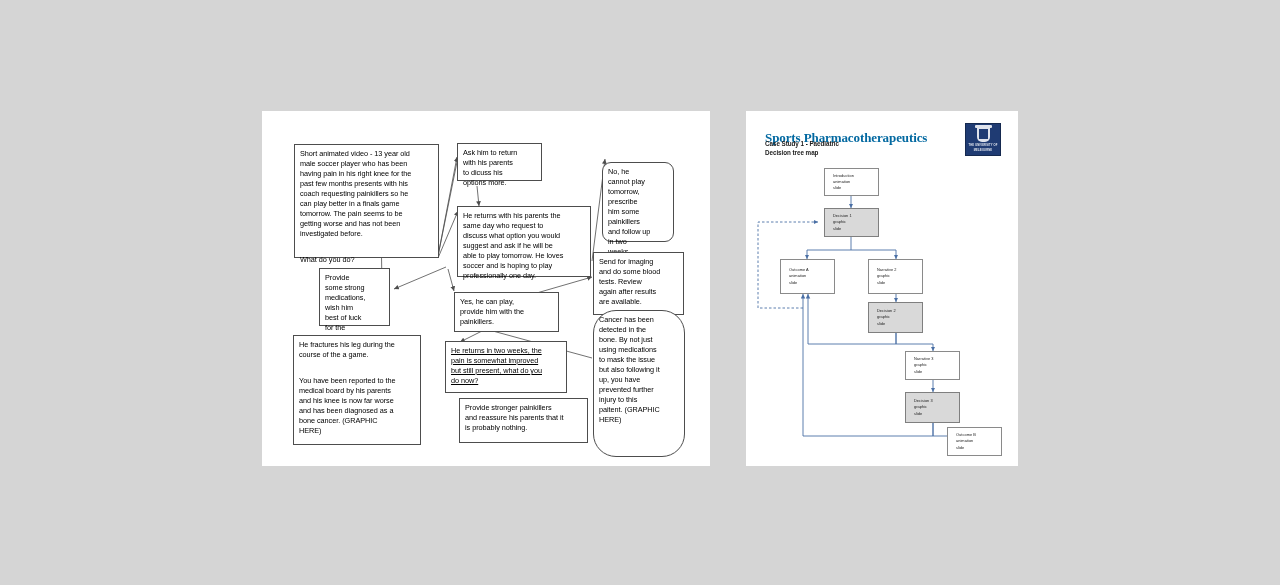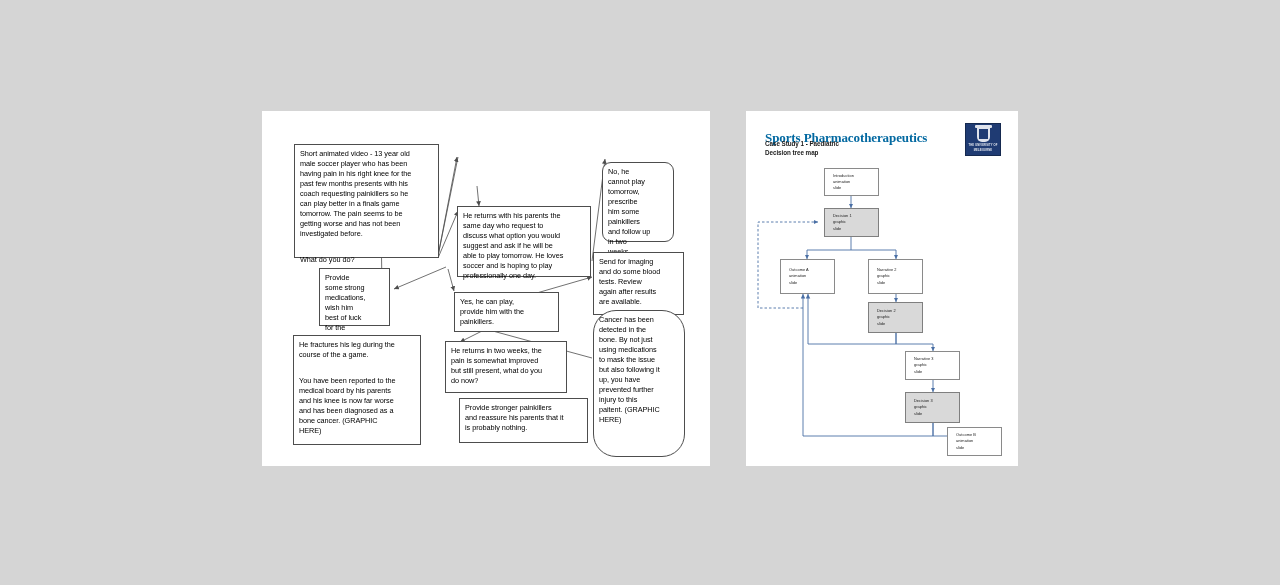--- a/index.html
+++ b/index.html
@@ -172,39 +172,42 @@
         <path d="M196,46 L176,145"></path>
         <path d="M104,50 L128,144"></path>
       </g>
     </svg>
 
     <div class="tbox" style="left:32px; top:33px; width:145px; height:114px;">
         <p>Short animated video - 13 year old male soccer player who has been having pain in his right knee for the past few months presents with his coach requesting painkillers so he can play better in a finals game tomorrow. The pain seems to be getting worse and has not been investigated before.</p>
         <p>What do you do?</p>
       </div>
 
+    <div class="tbox" style="left:195px; top:32px; width:85px; height:38px;">
+        <p>Ask him to return with his parents to dicuss his options more.</p>
+      </div>
 
     <div class="tbox" style="left:195px; top:95px; width:134px; height:71px;">
         <p>He returns with his parents the same day who request to discuss what option you would suggest and ask if he will be able to play tomorrow. He loves soccer and is hoping to play professionally one day.</p>
       </div>
 
     <div class="tbox" style="left:57px; top:157px; width:71px; height:58px;">
         <p>Provide some strong medications, wish him best of luck for the game.</p>
       </div>
 
     <div class="tbox" style="left:192px; top:181px; width:105px; height:40px;">
         <p>Yes, he can play, provide him with the painkillers.</p>
       </div>
 
     <div class="tbox" style="left:31px; top:224px; width:128px; height:110px;">
         <p>He fractures his leg during the course of the a game.</p>
         <p>You have been reported to the medical board by his parents and his knee is now far worse and has been diagnosed as a bone cancer. (GRAPHIC HERE)</p>
       </div>
 
-    <div class="tbox" style="left:183px; top:230px; width:122px; height:52px;">
+    <div class="tbox" style="left:183px; top:230px; width:122px; height:52px;text-decoration:underline;">
         <p>He returns in two weeks, the pain is somewhat improved but still present, what do you do now?</p>
       </div>
 
     <div class="tbox" style="left:197px; top:287px; width:129px; height:45px;">
         <p>Provide stronger painkillers and reassure his parents that it is probably nothing.</p>
       </div>
 
     <div class="tbox" style="left:340px; top:51px; width:72px; height:80px;border-radius:9px;">
         <p>No, he cannot play tomorrow, prescribe him some painkillers and follow up in two weeks.</p>
       </div>

